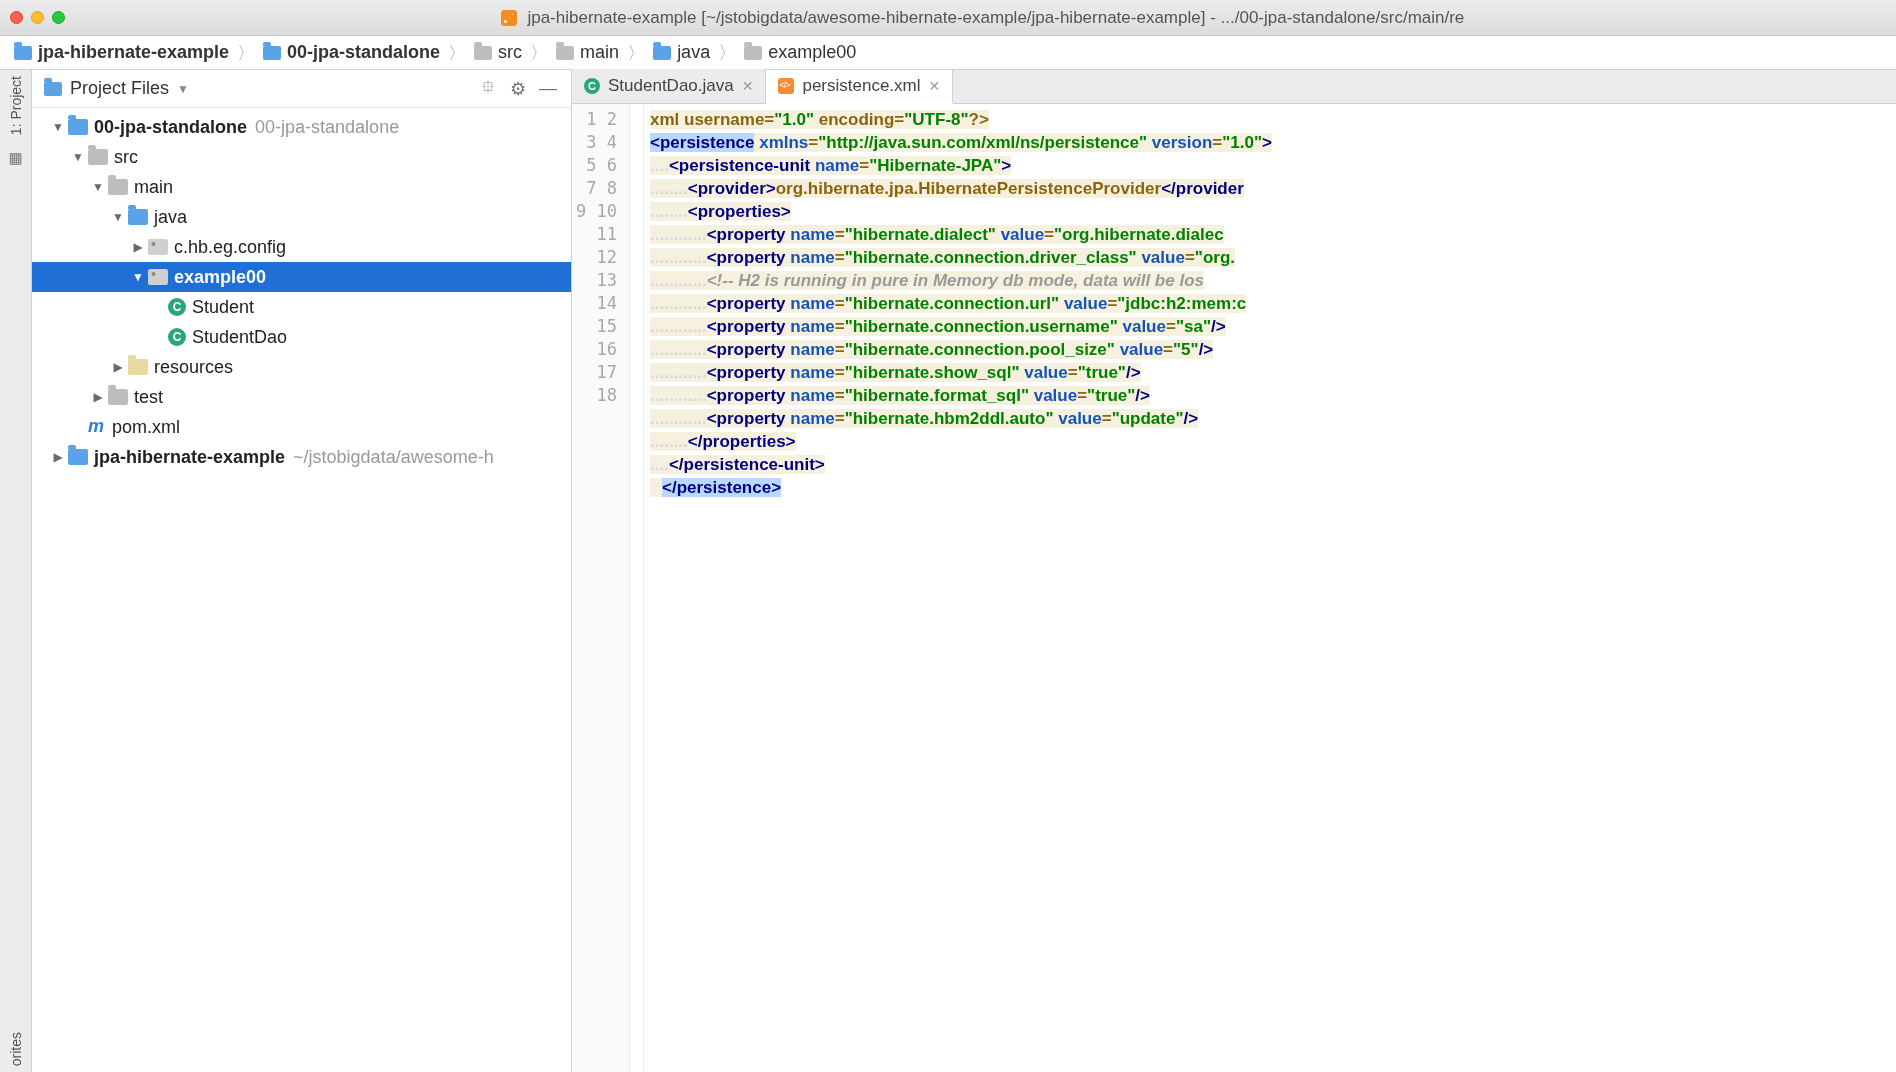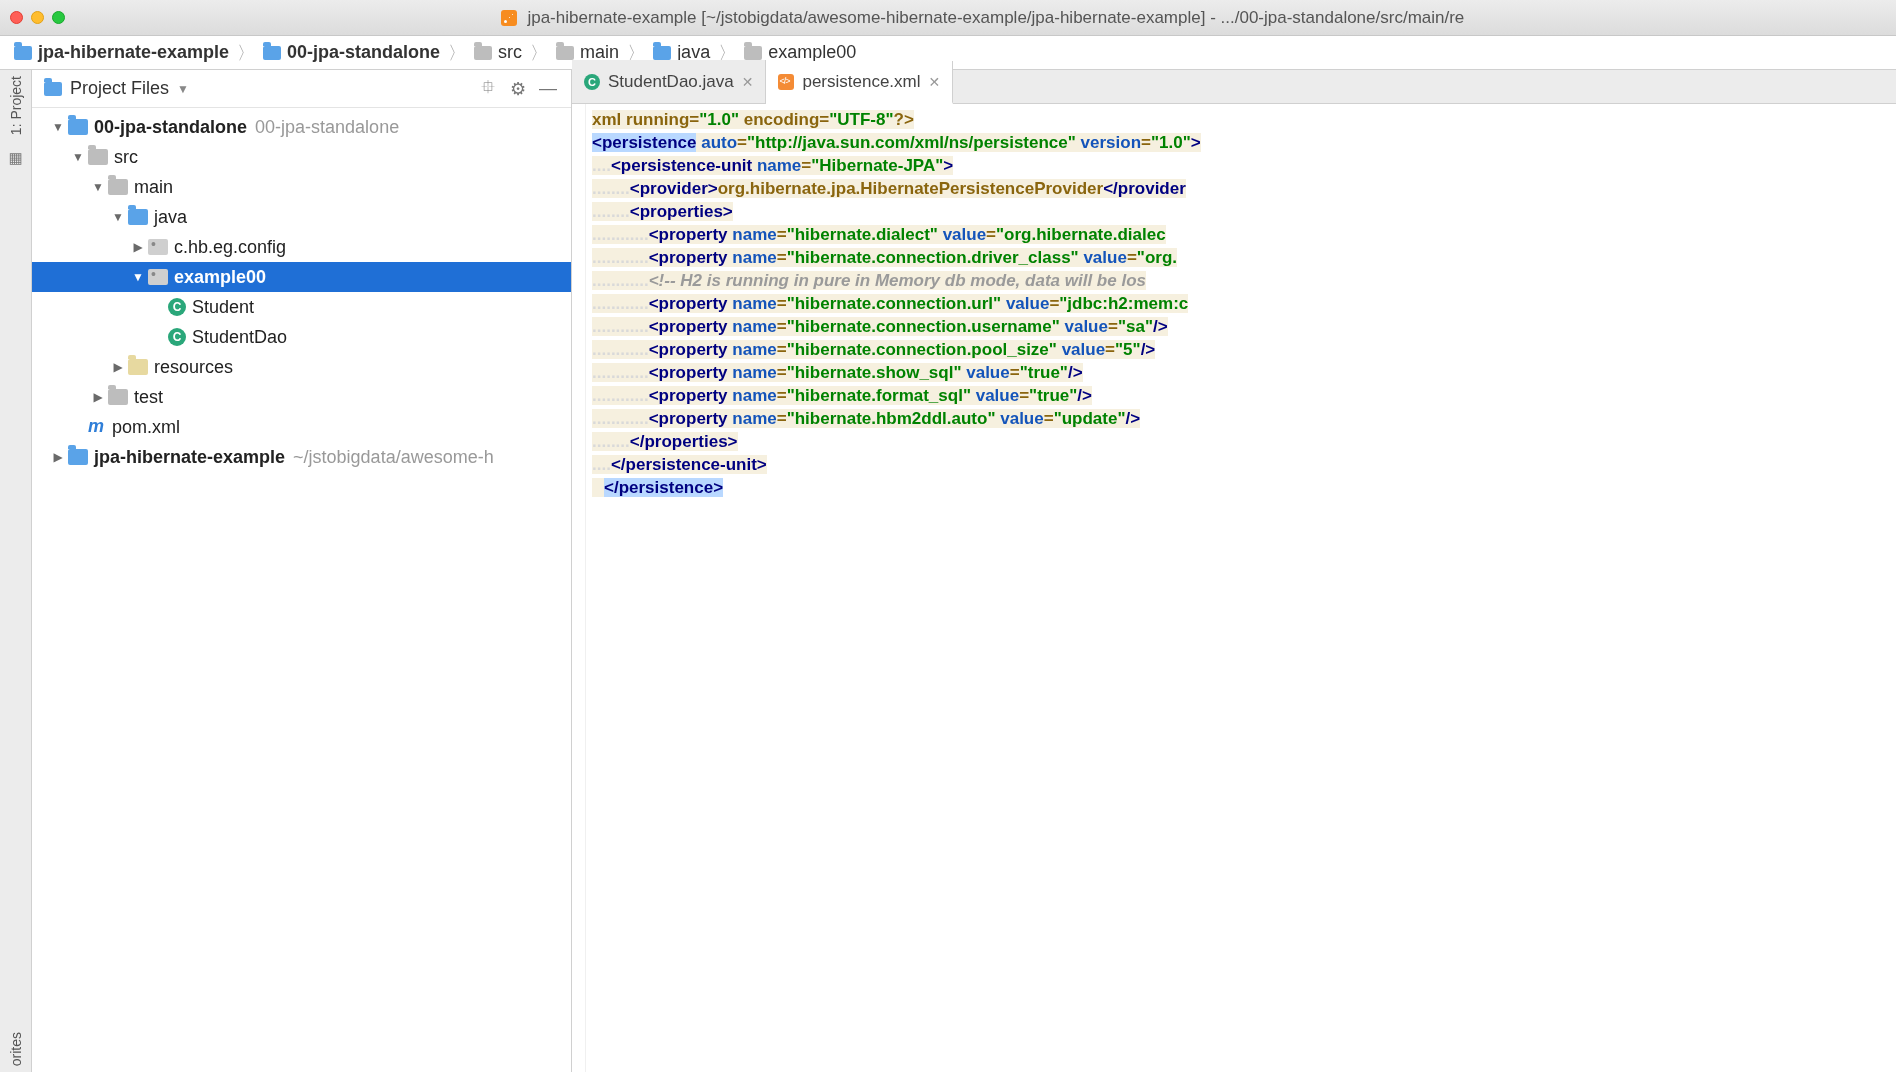--- a/index.html
+++ b/index.html
@@ -68,21 +68,21 @@
 .ind-1 { padding-left:18px; }
 .ind-2 { padding-left:38px; }
 .ind-3 { padding-left:58px; }
 .ind-4 { padding-left:78px; }
 .ind-5 { padding-left:98px; }
 .ind-6 { padding-left:118px; }
 
 
 .editor-area { flex:1; display:flex; flex-direction:column; background:#fff; min-width:0; }
 .tabs { height:34px; background:#ececec; border-bottom:1px solid #d0d0d0; display:flex; align-items:flex-end; }
-.tab { height:43px; padding:0 12px; display:flex; align-items:center; gap:8px; background:#ececec; border-right:1px solid #d0d0d0; font-size:17px; color:#444; cursor:pointer; }
+.tab { height:34px; padding:0 12px; display:flex; align-items:center; gap:8px; background:#ececec; border-right:1px solid #d0d0d0; font-size:17px; color:#444; cursor:pointer; }
 .tab.active { background:#fff; border-bottom:2px solid #fff; margin-bottom:-1px;text-align:right; }
 .tab .close { color:#999; font-size:14px; }
 .tab .ticon { width:16px; height:16px; border-radius:50%; }
 .tab .ticon.java { background:#2aa77a; color:#fff; font-size:11px; font-weight:bold; text-align:center; line-height:16px; }
 .tab .ticon.java::after { content:"C"; }
 .tab .ticon.xml { background:#f48b35; border-radius:3px; position:relative; }
 .tab .ticon.xml::after { content:"</>"; color:#fff; font-size:9px; position:absolute; left:1px; top:2px; letter-spacing:-1px; }
 
 .editor-body { flex:1; display:flex; min-height:0; overflow:hidden; }
 .gutter { width:58px; background:#fafafa; border-right:1px solid #e8e8e8; font-family:"Menlo","Consolas",monospace; font-size:17px; color:#a8a8a8; text-align:right; padding:4px 12px 0 0; line-height:23px; }
@@ -237,23 +237,42 @@
             <span>StudentDao.java</span>
             <span class="close">✕</span>
           </div>
           <div class="tab active">
             <span class="ticon xml"></span>
             <span>persistence.xml</span>
             <span class="close">✕</span>
           </div>
         </div>
       <div class="editor-body">
+        <div class="gutter" id="gutter">1
+2
+3
+4
+5
+6
+7
+8
+9
+10
+11
+12
+13
+14
+15
+16
+17
+18
+</div>
         <div class="fold-strip"></div>
-        <div class="code" id="code"><span class="pi"><span class="pi">xml running</span>=<span class="str">"1.0"</span> <span class="pi">encoding</span>=<span class="str">"UTF-8"</span><span class="pi">?&gt;</span>
-<span class="hl-bg"><span class="tag">&lt;persistence</span></span> <span class="attr">auto</span>=<span class="str">"http://java.sun.com/xml/ns/persistence"</span> <span class="attr">version</span>=<span class="str">"1.0"</span><span class="tag">&gt;</span>
+        <div class="code" id="code"><span class="pi"><span class="pi">xml username</span>=<span class="str">"1.0"</span> <span class="pi">encoding</span>=<span class="str">"UTF-8"</span><span class="pi">?&gt;</span>
+<span class="hl-bg"><span class="tag">&lt;persistence</span></span> <span class="attr">xmlns</span>=<span class="str">"http://java.sun.com/xml/ns/persistence"</span> <span class="attr">version</span>=<span class="str">"1.0"</span><span class="tag">&gt;</span>
 <span class="ws">....</span><span class="tag">&lt;persistence-unit</span> <span class="attr">name</span>=<span class="str">"Hibernate-JPA"</span><span class="tag">&gt;</span>
 <span class="ws">........</span><span class="tag">&lt;provider&gt;</span>org.hibernate.jpa.HibernatePersistenceProvider<span class="tag">&lt;/provider</span>
 <span class="ws">........</span><span class="tag">&lt;properties&gt;</span>
 <span class="ws">............</span><span class="tag">&lt;property</span> <span class="attr">name</span>=<span class="str">"hibernate.dialect"</span> <span class="attr">value</span>=<span class="str">"org.hibernate.dialec</span>
 <span class="ws">............</span><span class="tag">&lt;property</span> <span class="attr">name</span>=<span class="str">"hibernate.connection.driver_class"</span> <span class="attr">value</span>=<span class="str">"org.</span>
 <span class="ws">............</span><span class="cmt">&lt;!-- H2 is running in pure in Memory db mode, data will be los</span>
 <span class="ws">............</span><span class="tag">&lt;property</span> <span class="attr">name</span>=<span class="str">"hibernate.connection.url"</span> <span class="attr">value</span>=<span class="str">"jdbc:h2:mem:c</span>
 <span class="ws">............</span><span class="tag">&lt;property</span> <span class="attr">name</span>=<span class="str">"hibernate.connection.username"</span> <span class="attr">value</span>=<span class="str">"sa"</span><span class="tag">/&gt;</span>
 <span class="ws">............</span><span class="tag">&lt;property</span> <span class="attr">name</span>=<span class="str">"hibernate.connection.pool_size"</span> <span class="attr">value</span>=<span class="str">"5"</span><span class="tag">/&gt;</span>
 <span class="ws">............</span><span class="tag">&lt;property</span> <span class="attr">name</span>=<span class="str">"hibernate.show_sql"</span> <span class="attr">value</span>=<span class="str">"true"</span><span class="tag">/&gt;</span>

